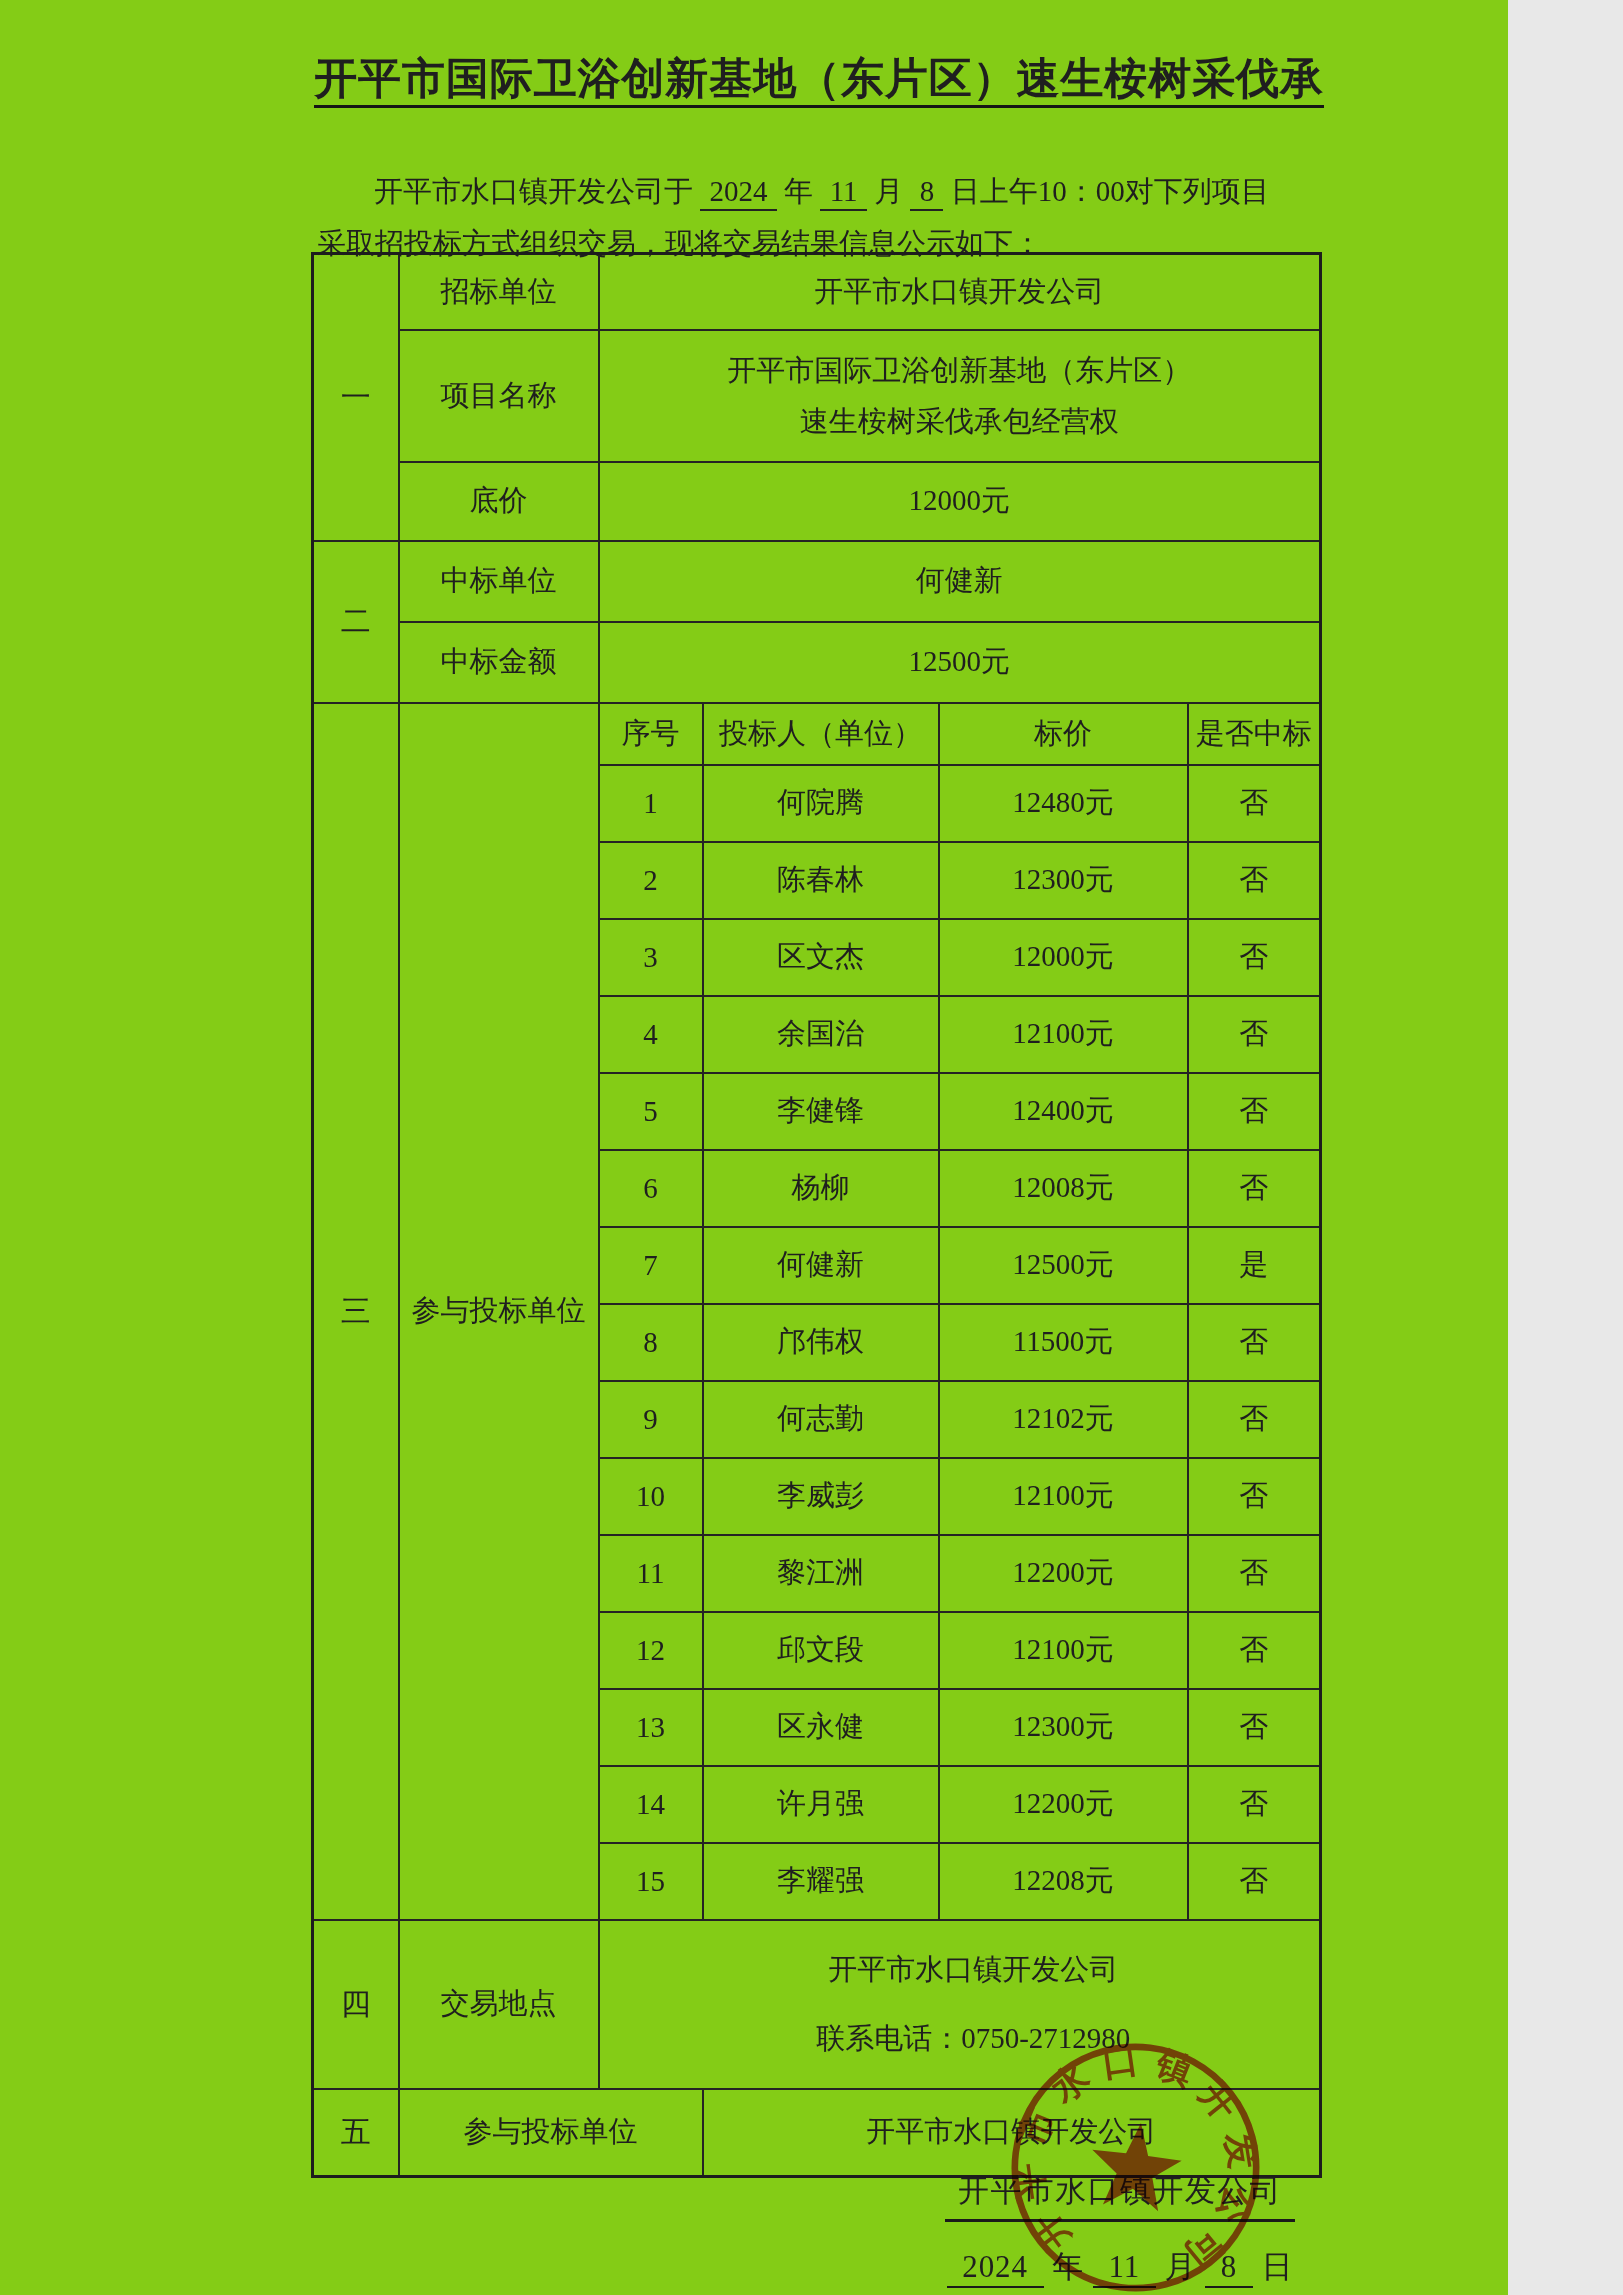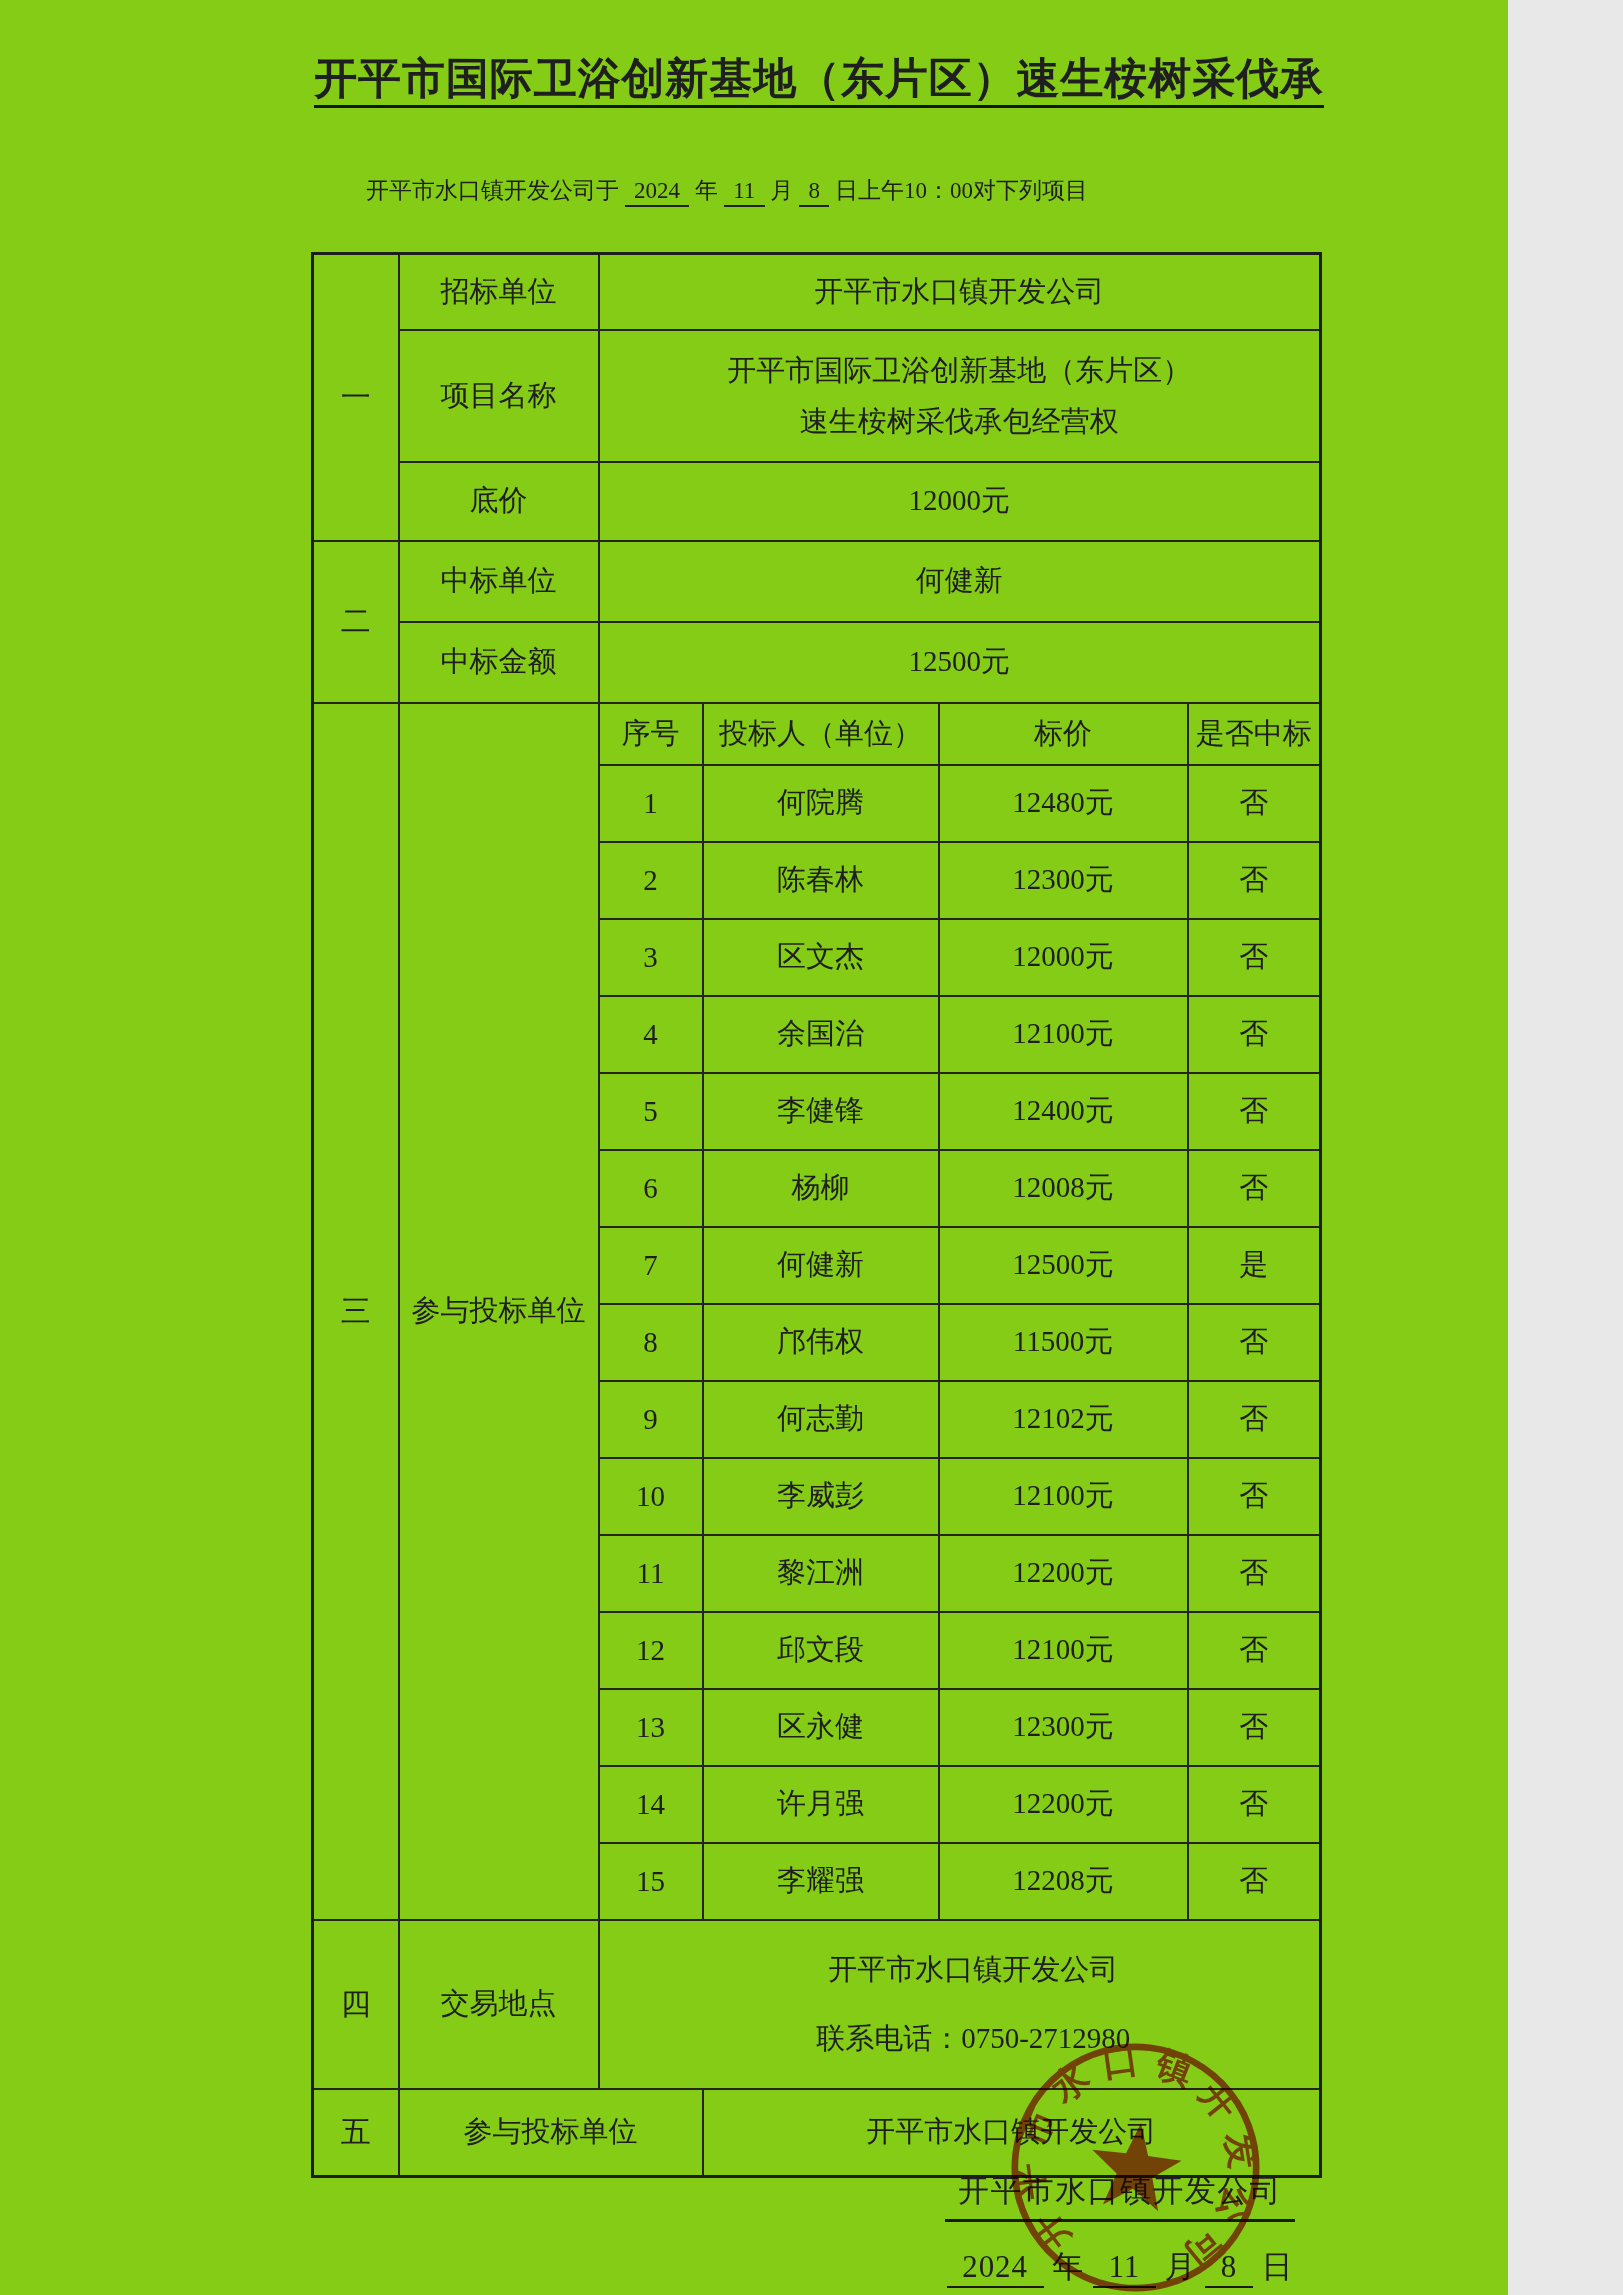--- a/index.html
+++ b/index.html
@@ -9,21 +9,21 @@
     background:#84cc16; overflow:hidden;
     font-family:"Liberation Serif","DejaVu Serif",serif;
     color:#1f1f1f;
   }
   
   .title-block { position:absolute; left:282px; top:44px; width:1074px; text-align:center; }
   .title-line { font-size:43px; font-weight:700; letter-spacing:0.9px; line-height:69px; }
   .u-title { border-bottom:3.7px solid #151515; padding-bottom:2.8px; }
   .title-gap { display:inline-block; width:19.4px; }
   
-  .intro { position:absolute; left:309px; top:165px; width:1032px; font-size:23px; line-height:52px; }
+  .intro { position:absolute; left:317px; top:165px; width:1032px; font-size:29px; line-height:52px; }
   .intro-line1 { text-indent:57px; white-space:nowrap; }
   .intro-line2 { white-space:nowrap; }
   .u-num { border-bottom:2.3px solid #222; padding:0 9.3px 1.9px 9.3px; }
   
   table.doc-table {
     position:absolute; left:311px; top:252px;
     border-collapse:collapse; table-layout:fixed;
     width:1007px; font-size:29px;
   }
   table.doc-table td {
@@ -62,20 +62,21 @@
 <body>
 
 <div class="page">
 
   <div class="title-block">
     <div class="title-line"><span class="u-title">开平市国际卫浴创新基地（东片区）速生桉树采伐承</span></div>
   </div>
 
   <div class="intro">
     <div class="intro-line1"><span>开平市水口镇开发公司于</span> <span class="u-num">2024</span> <span>年</span> <span class="u-num">11</span> <span>月</span> <span class="u-num">8</span> <span>日</span><span>上午10：00对下列项目</span></div>
+    <div class="intro-line2">采取招投标方式组织交易，现将交易结果信息公示如下：</div>
   </div>
 
   <table class="doc-table">
     <colgroup>
       <col style="width:86px">
         <col style="width:200px">
         <col style="width:104px">
         <col style="width:236px">
         <col style="width:249px">
         <col style="width:133px">

